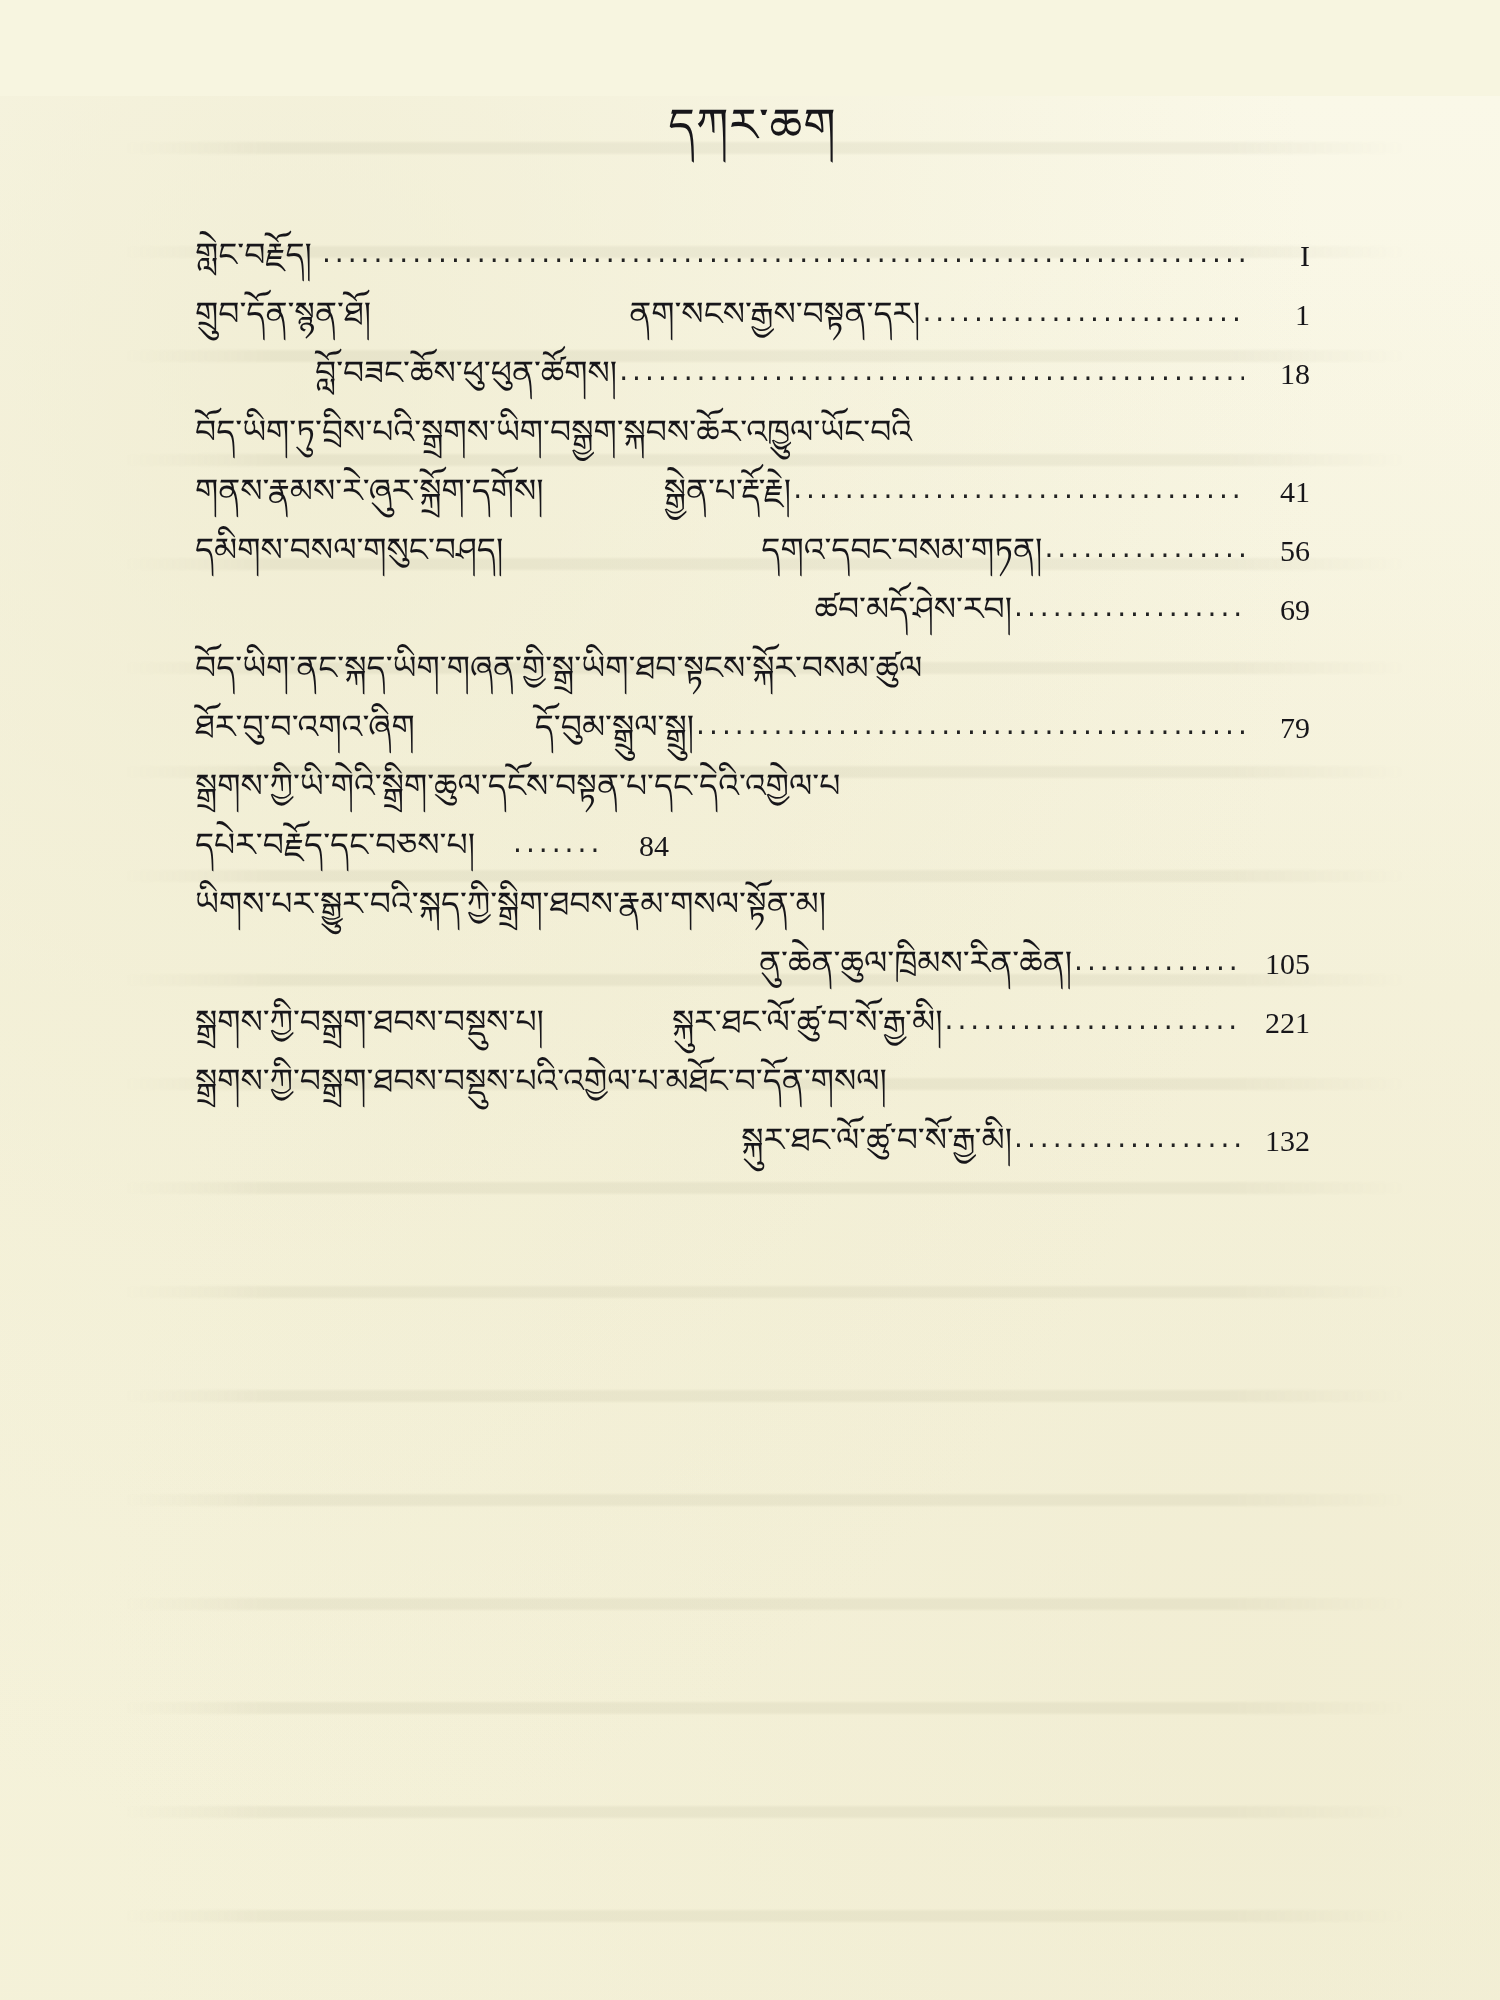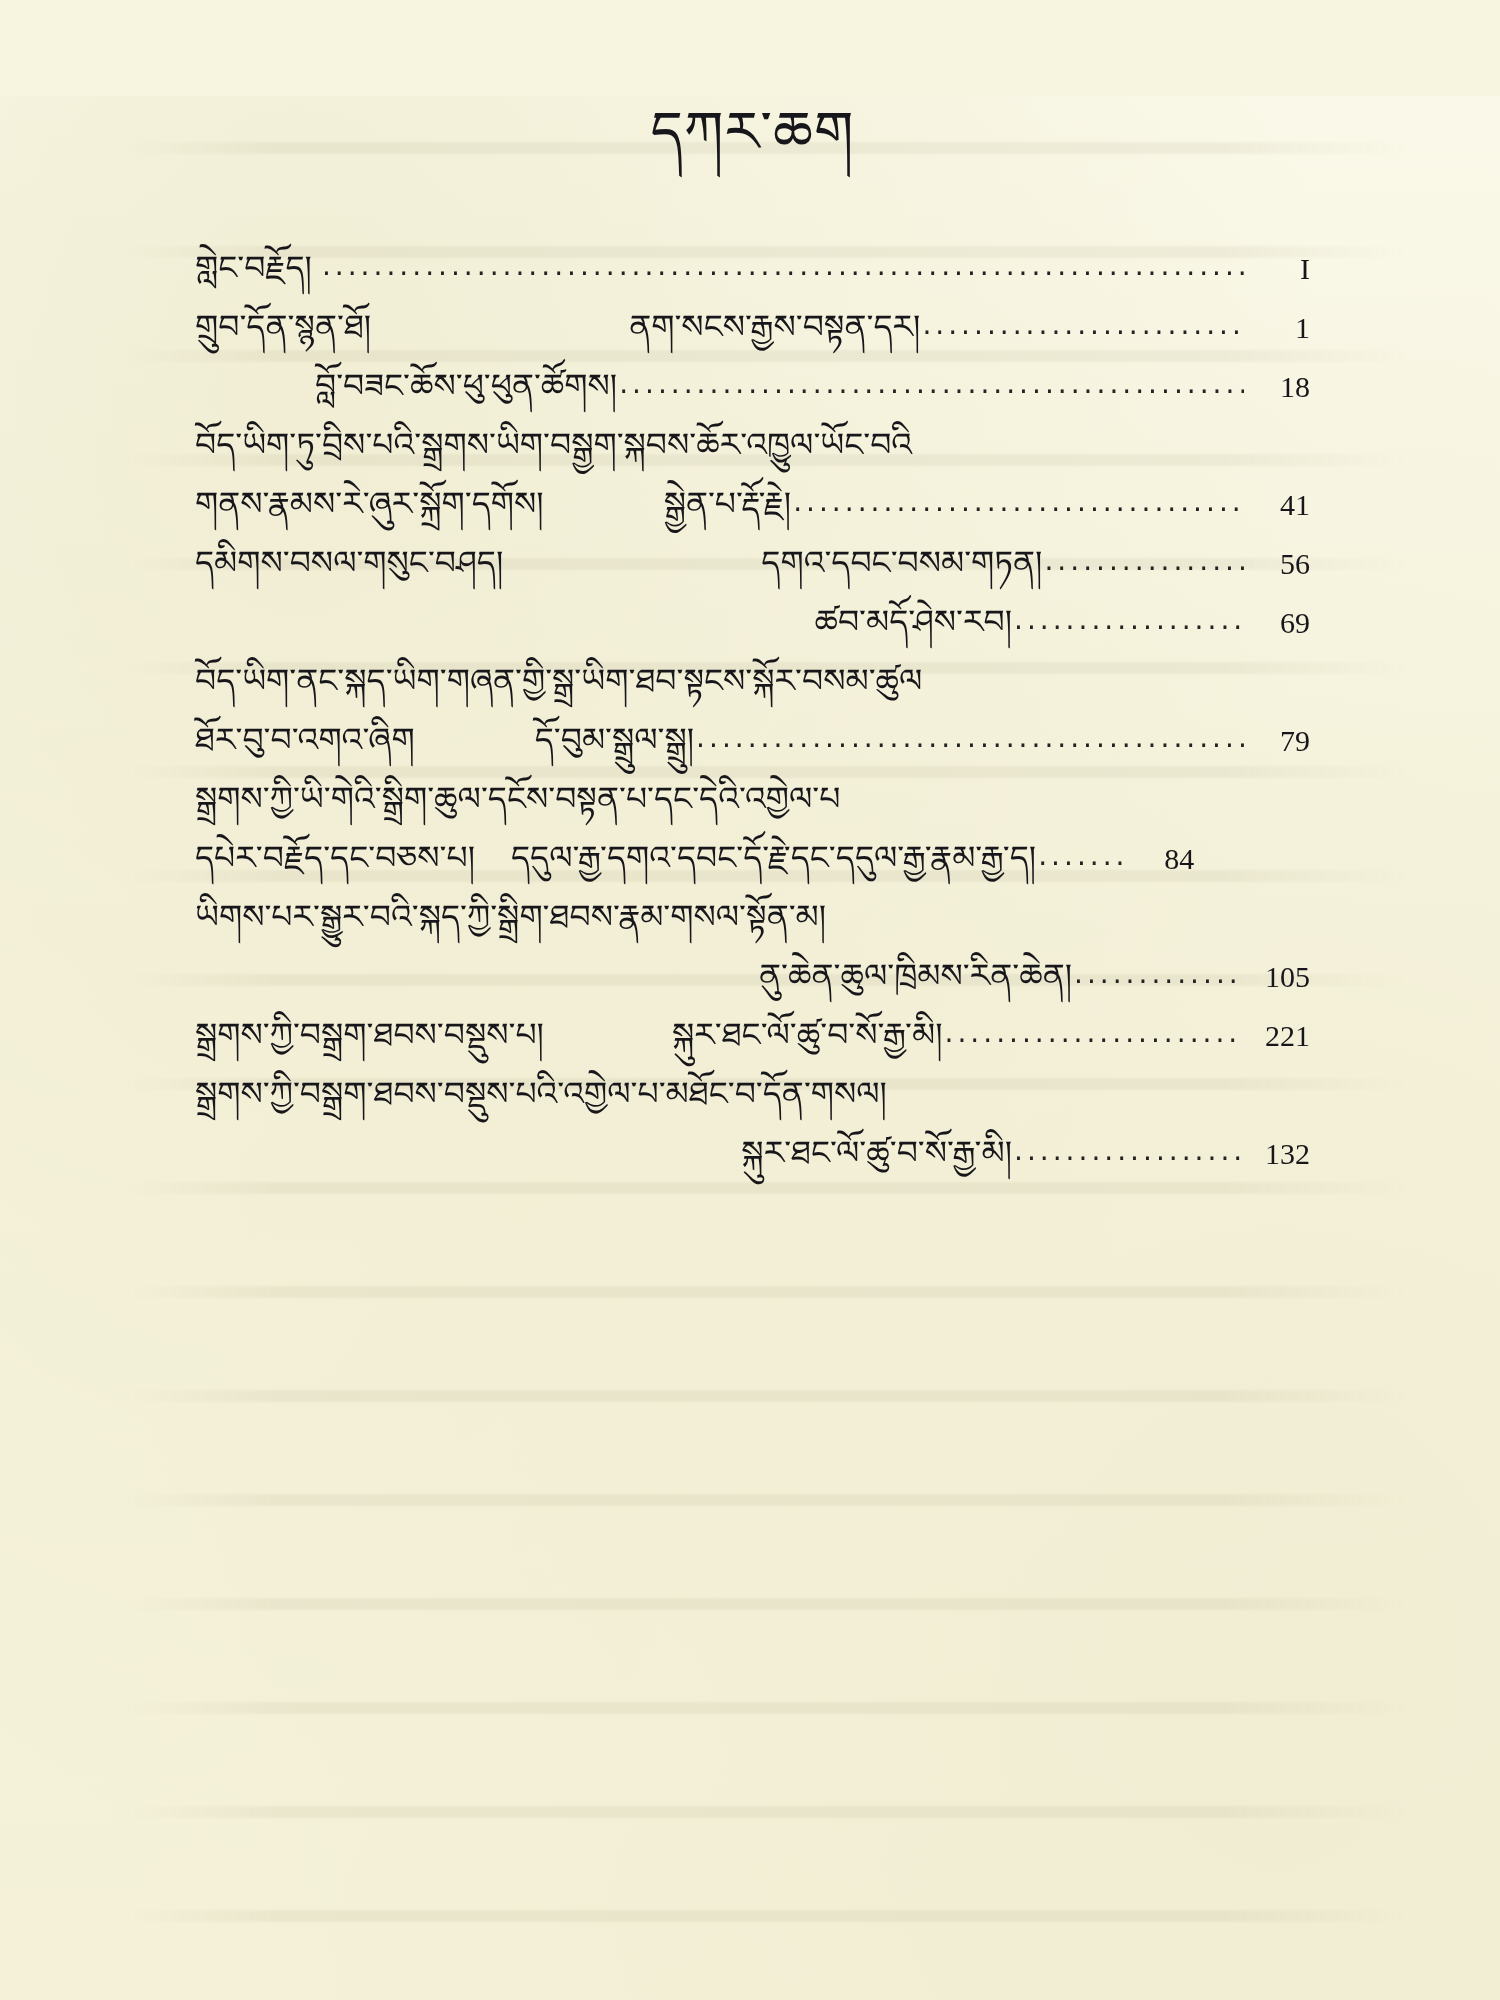--- a/index.html
+++ b/index.html
@@ -47,21 +47,21 @@
     mask-image: linear-gradient(90deg, rgba(0,0,0,0) 8%, rgba(0,0,0,1) 18%, rgba(0,0,0,1) 82%, rgba(0,0,0,0) 94%);
     filter: blur(1.1px);
   }
   .content {
     position: relative;
     z-index: 2;
     padding: 0 190px 0 195px;
   }
   .title {
     text-align: center;
-    font-size: 56px;
+    font-size: 46px;
     color: #17161a;
     margin-top: 96px;
     margin-bottom: 82px;
     letter-spacing: 1px;
     line-height: 1.3;
   }
   .toc {
     font-size: 33px;
     color: #17161a;
     line-height: 1.0;
@@ -205,21 +205,20 @@
 
     <div class="toc">
 
       <div class="entry-wrap">
         <div class="row row1">
           <span class="left tib">སྒྲགས་ཀྱི་ཡི་གེའི་སྒྲིག་ཆུལ་དངོས་བསྟན་པ་དང་དེའི་འགྱེལ་པ</span>
         </div>
         <div class="row">
           <span class="left tib">དཔེར་བརྗོད་དང་བཅས་པ།</span>
           <span class="spacer-sm"></span>
-          <span class="author-col tib">དདུལ་རྒྱ་དགའ་དབང་དོ་རྗེ་དང་དདུལ་རྒྱ་རྣམ་རྒྱ་ད།</span>
           <span class="dots" style="flex:0 0 90px;">....................................................................................................</span>
           <span class="page-no">84</span>
         </div>
       </div>
 
       <div class="entry-wrap">
         <div class="row row1">
           <span class="left tib">ཡིགས་པར་སྒྱུར་བའི་སྐད་ཀྱི་སྒྲིག་ཐབས་རྣམ་གསལ་སྟོན་མ།</span>
         </div>
         <div class="row">

